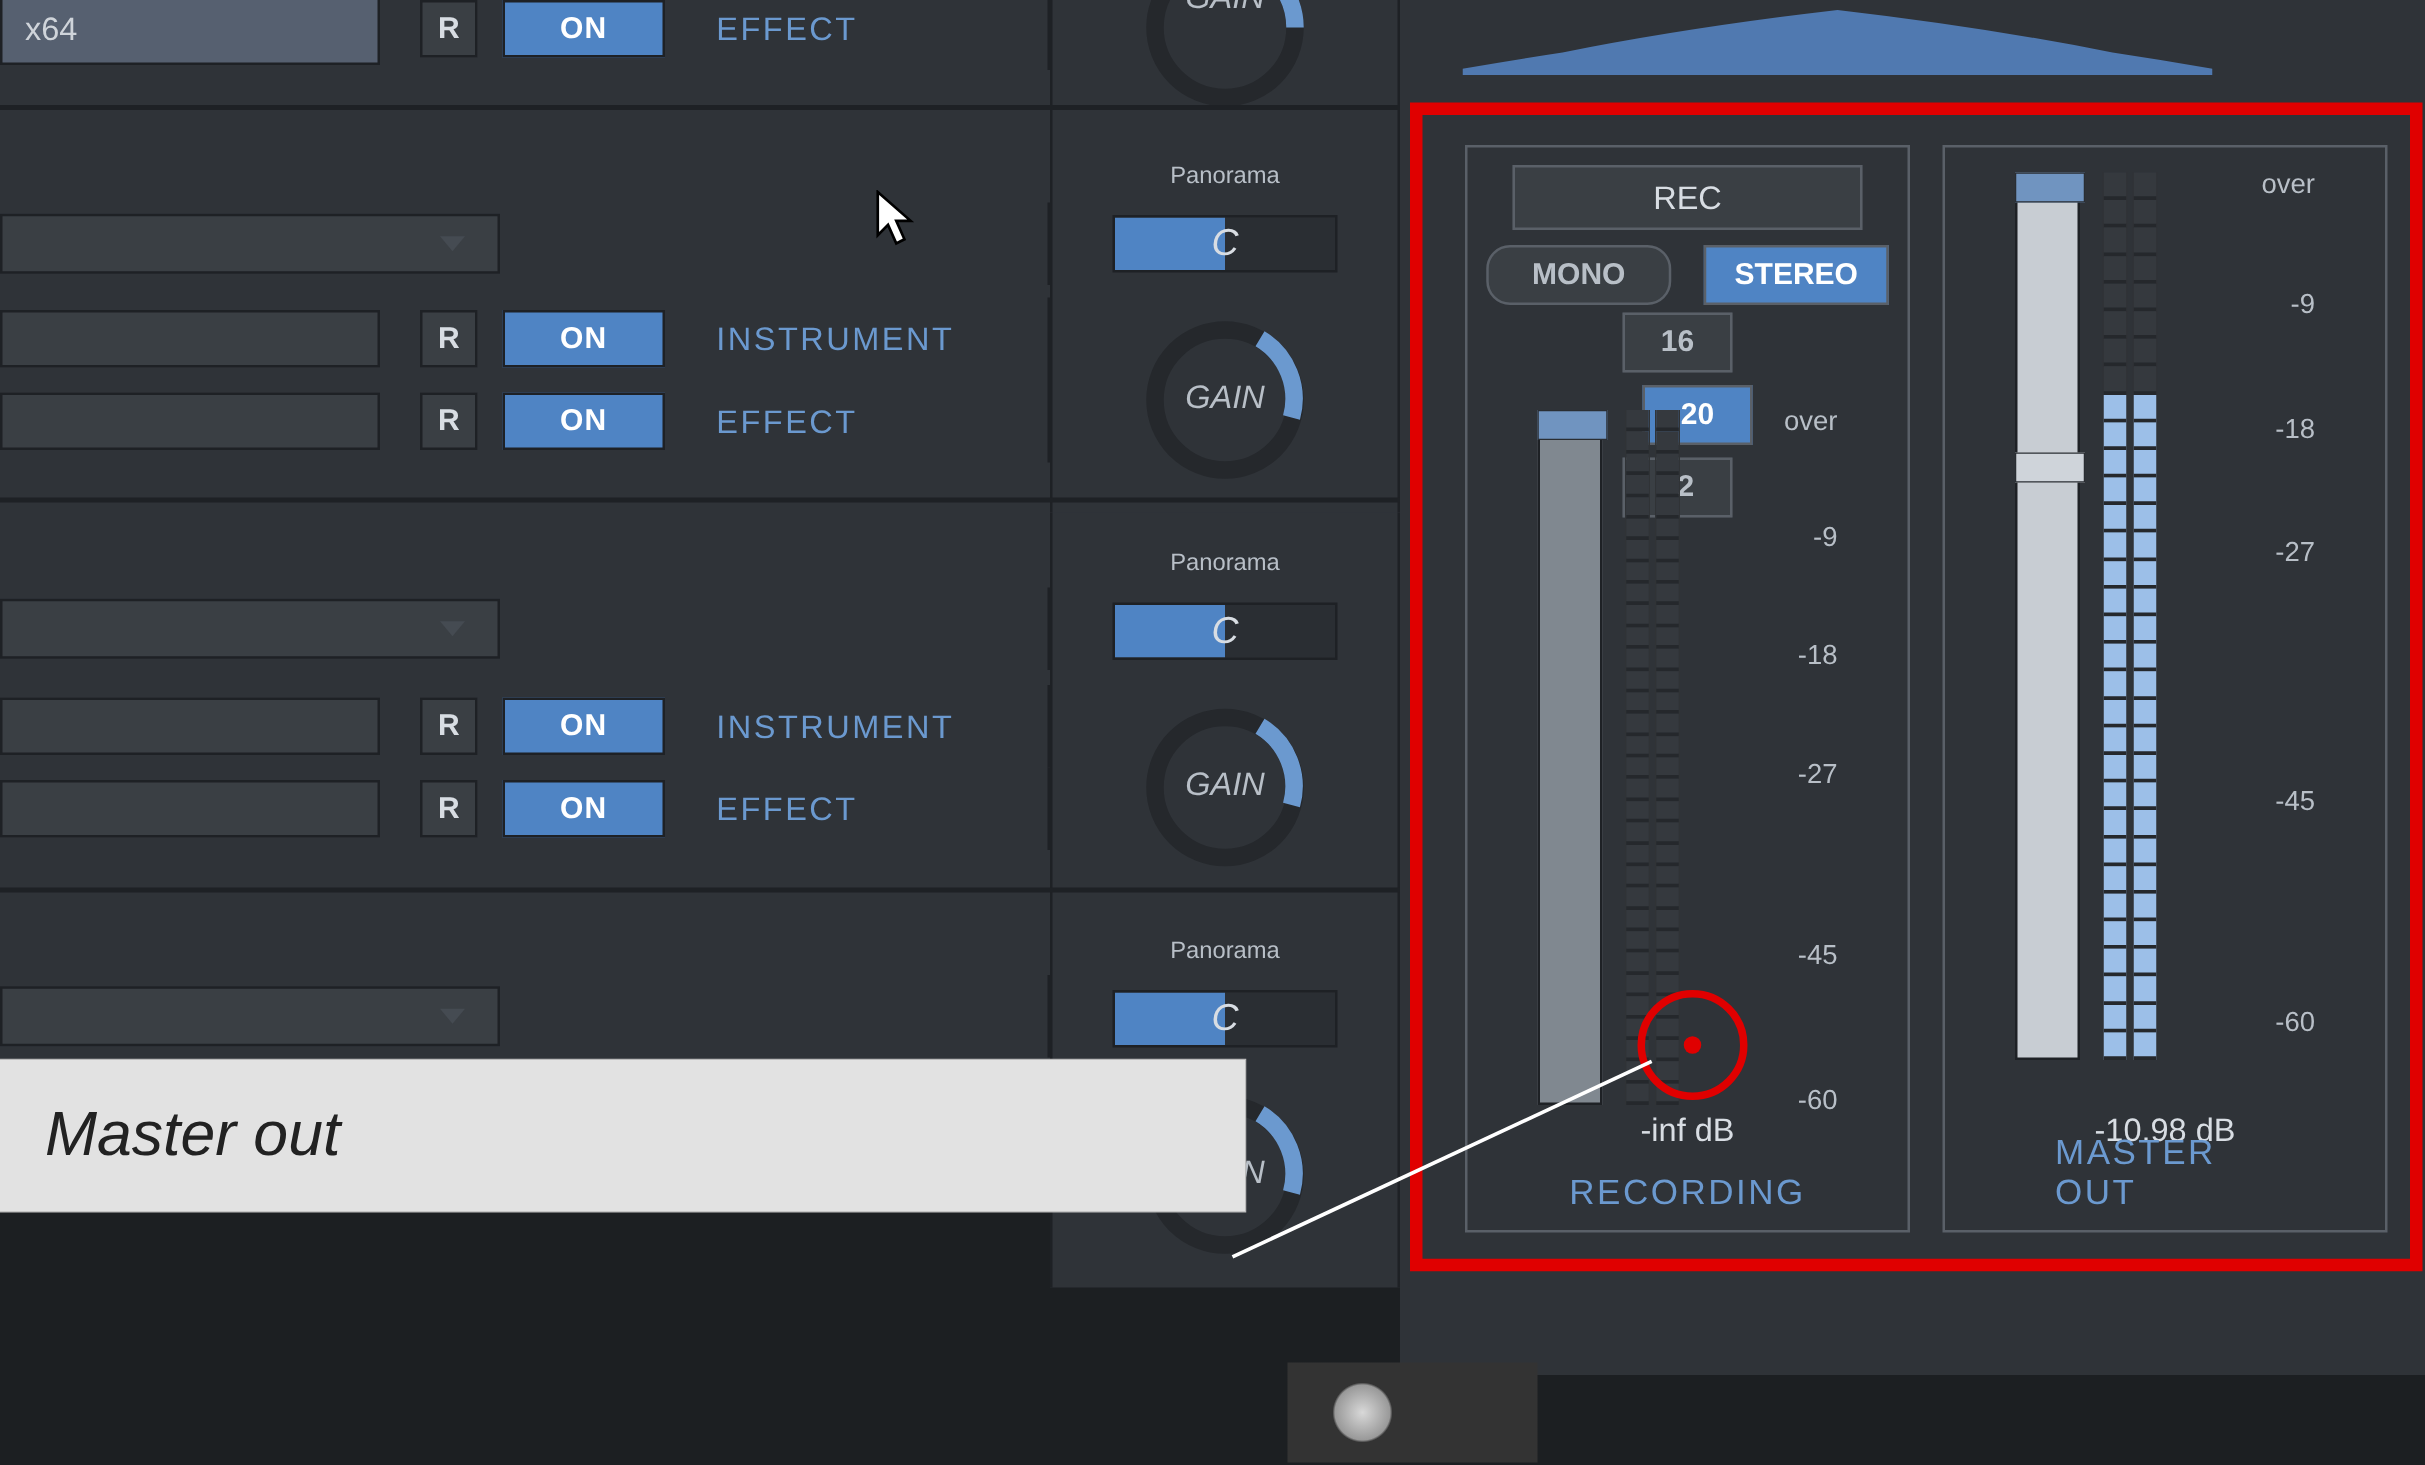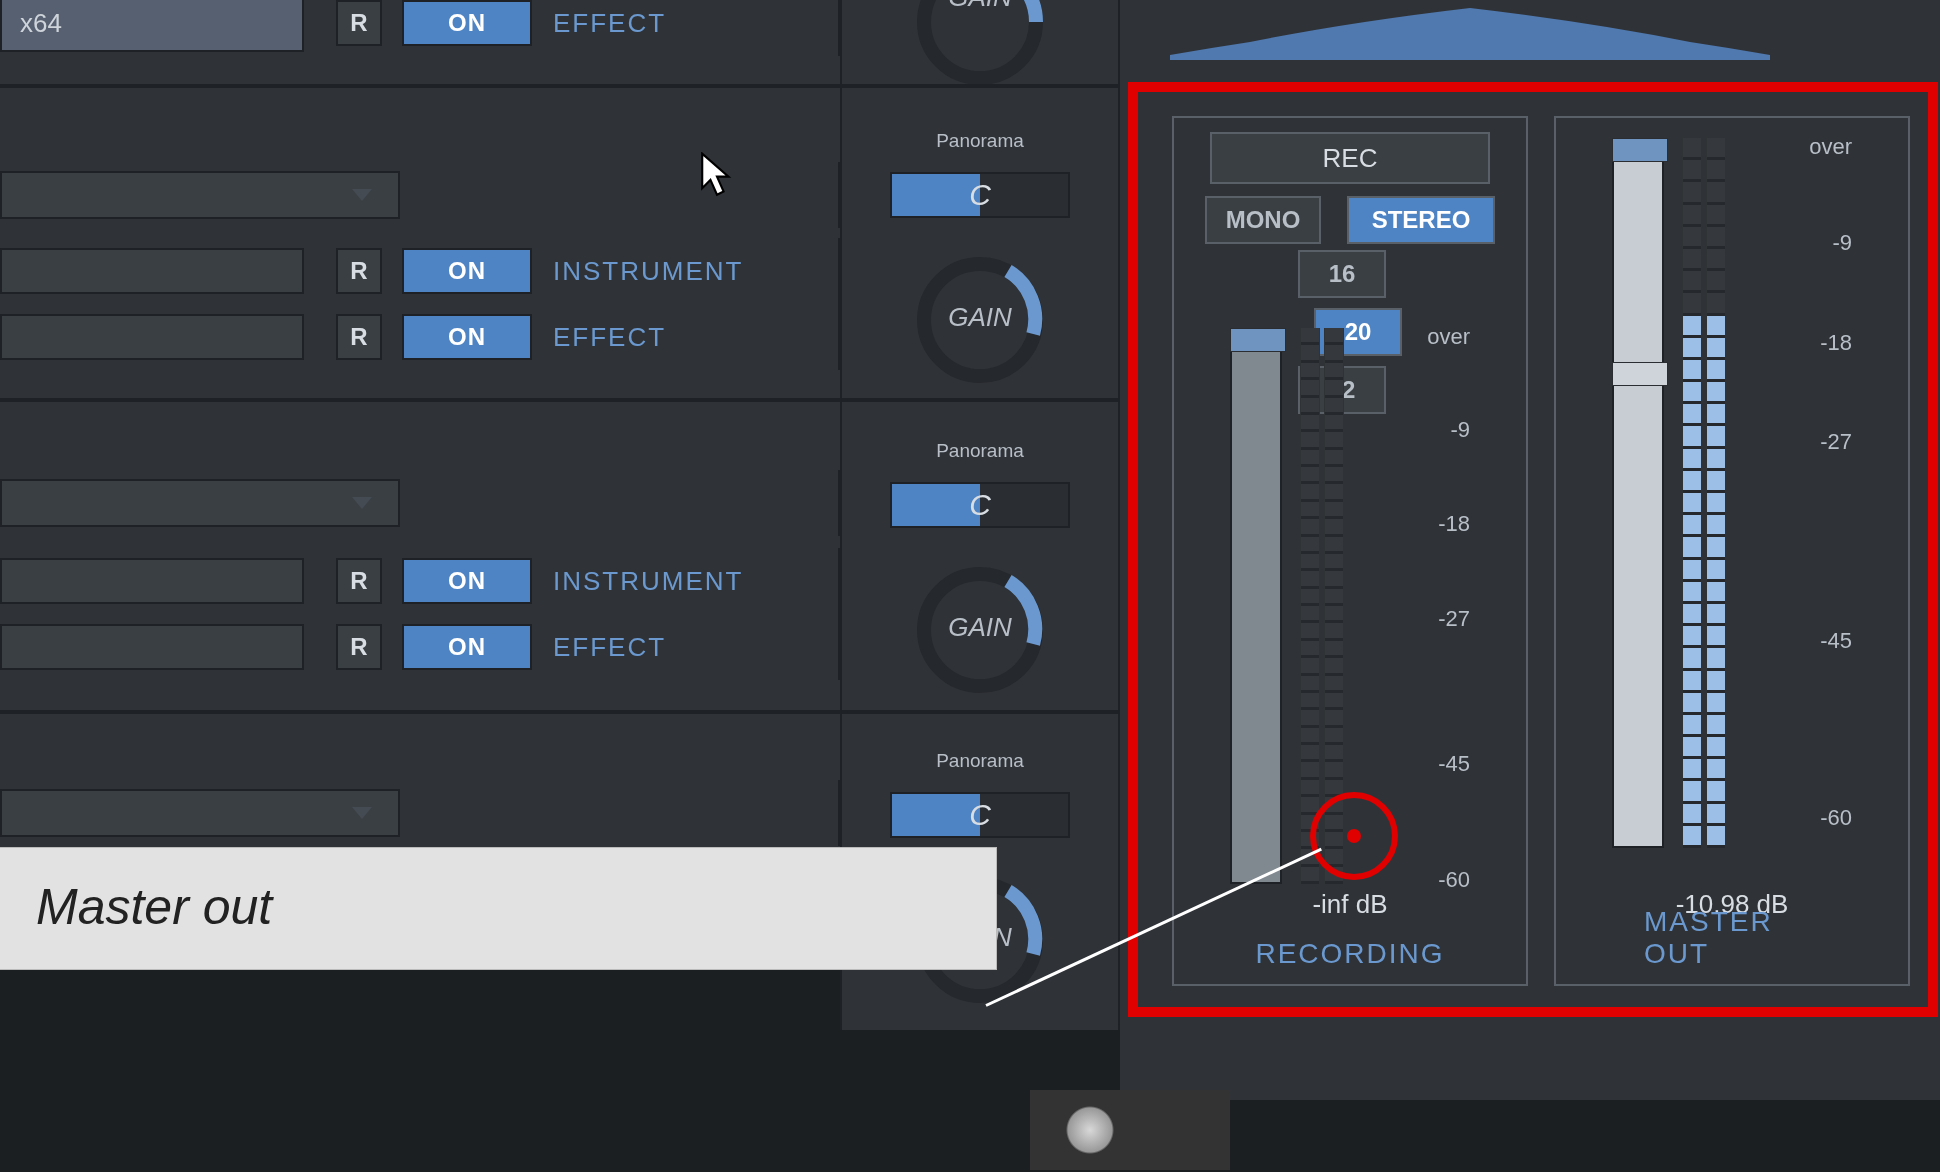--- a/index.html
+++ b/index.html
@@ -23,21 +23,21 @@
   .stage{position:relative;width:1940px;height:1172px;transform-origin:top left;}
 
   
   .tracks{position:absolute;left:0;top:0;width:1120px;height:864px;background:var(--bg);}
   .row{position:absolute;left:0;width:840px;height:66px;display:flex;align-items:center;border-right:2px solid var(--border-dark);}
   .row .input-box{flex:0 0 304px;height:46px;margin-left:0;background:var(--panel);border:2px solid var(--border-dark);}
   .row.type-dropdown .input-box{flex:0 0 400px;height:48px;position:relative;}
   .row.type-dropdown .input-box::after{content:"";position:absolute;right:26px;top:50%;transform:translateY(-50%);width:0;height:0;border-left:10px solid transparent;border-right:10px solid transparent;border-top:12px solid #454b52;}
   .r-btn{width:46px;height:46px;margin-left:32px;background:var(--panel);border:2px solid var(--border-dark);color:var(--text-bright);font-size:24px;font-weight:bold;display:flex;align-items:center;justify-content:center;cursor:pointer;}
   .on-btn{width:130px;height:46px;margin-left:20px;background:var(--blue);color:#fff;font-size:24px;font-weight:600;letter-spacing:1px;display:flex;align-items:center;justify-content:center;cursor:pointer;border:2px solid var(--border-dark);}
-  .row-label{margin-left:21px;color:var(--blue-light);font-size:26px;letter-spacing:2px;font-weight:500;}
+  .row-label{margin-left:41px;color:var(--blue-light);font-size:26px;letter-spacing:2px;font-weight:500;}
 
   .gain-panel{position:absolute;width:280px;left:840px;background:var(--bg);border-left:2px solid var(--border-dark);border-right:2px solid var(--border-dark);}
   .pan-label{position:absolute;left:50%;transform:translateX(-50%);color:var(--text);font-size:19px;}
   .pan-box{position:absolute;left:50%;transform:translateX(-50%);width:180px;height:46px;background:linear-gradient(90deg,var(--blue) 0%,var(--blue) 50%,#2a2e33 50%,#2a2e33 100%);border:2px solid var(--border-dark);display:flex;align-items:center;justify-content:center;color:var(--text-bright);font-size:30px;font-style:italic;}
   .gain-knob{position:absolute;left:50%;transform:translateX(-50%);}
   .knob-svg{display:block;}
   .gain-text{position:absolute;left:50%;transform:translateX(-50%);color:var(--text);font-size:26px;font-weight:500;font-style:italic;}
 
   
   .right{position:absolute;left:1120px;top:0;width:820px;height:1100px;background:var(--bg);}
@@ -48,21 +48,21 @@
   .rec-panel,.master-panel{position:absolute;top:24px;height:870px;border:2px solid var(--border);background:transparent;}
   .rec-panel{left:34px;width:356px;}
   .master-panel{left:416px;width:356px;}
 
   .rec-btn{position:absolute;top:14px;left:50%;transform:translateX(-50%);width:280px;height:52px;border:2px solid var(--border);background:var(--panel);color:var(--text-bright);font-size:26px;display:flex;align-items:center;justify-content:center;cursor:pointer;}
   .seg-row{position:absolute;left:50%;transform:translateX(-50%);display:flex;gap:10px;}
   .seg-row.ms{top:78px;}
   .seg-row.bits{top:132px;flex-direction:column;}
   .seg-btn{height:48px;border:2px solid var(--border);background:var(--panel);color:var(--text);font-size:24px;font-weight:600;display:flex;align-items:center;justify-content:center;cursor:pointer;}
   .seg-btn.on{background:var(--blue);color:#fff;margin-left:16px;}
-  .seg-btn.w-mono{width:116px;}
+  .seg-btn.w-mono{width:148px;border-radius:19px;}
   .seg-btn.w-stereo{width:148px;}
   .seg-btn.w-bit{width:88px;}
 
   .meter-block{position:absolute;left:50%;transform:translateX(-50%);}
   .rec-panel .meter-block{top:210px;width:240px;height:556px;}
   .master-panel .meter-block{top:20px;width:240px;height:710px;}
   .fader-track{position:absolute;left:0;top:0;width:52px;height:100%;background:#808890;border:2px solid var(--border-dark);}
   .fader-cap{position:absolute;left:-2px;width:56px;height:24px;background:var(--meter-cap);border:1px solid #2a2e33;}
   .bar-meter{position:absolute;top:0;width:20px;height:100%;display:flex;flex-direction:column;border-left:1px solid #303336;border-right:1px solid #303336;}
   .bar-meter .seg{flex:1;background:#35393e;border-bottom:3px solid #25282c;}

